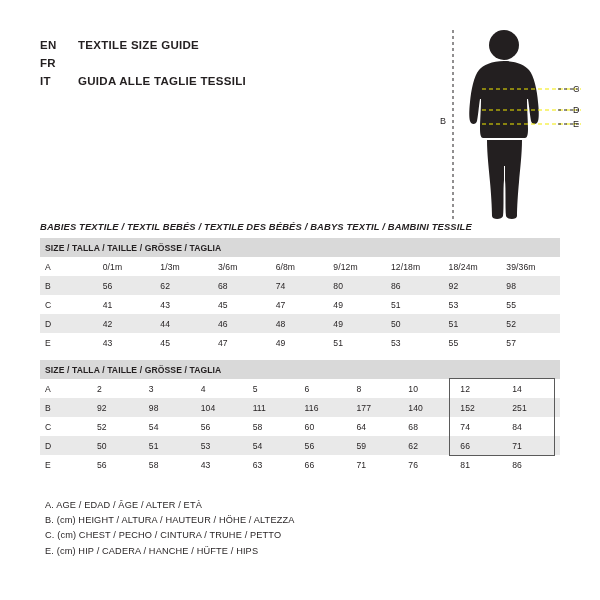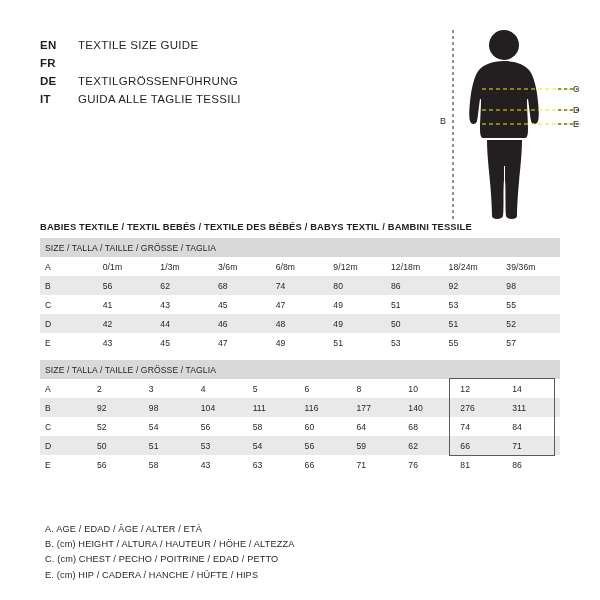--- a/index.html
+++ b/index.html
@@ -36,21 +36,21 @@
   .lang-code {
     width: 38px;
     font-size: 11.5px;
     font-weight: bold;
     letter-spacing: 0.3px;
     color: #231f20;
     line-height: 15px;
   }
   .lang-title {
     font-size: 11.5px;
-    font-weight: normal;
+    font-weight: bold;
     letter-spacing: 0.3px;
     color: #231f20;
     line-height: 15px;
   }
 
   
   .figure {
     position: absolute;
     right: 18px;
     top: 24px;
@@ -64,37 +64,38 @@
     position: absolute;
     left: 40px;
     width: 520px;
   }
   .table-caption {
     font-size: 9.4px;
     font-weight: bold;
     color: #231f20;
     letter-spacing: 0.15px;
     margin-bottom: 6px;
+    font-style: italic;
   }
   table.size-table {
     border-collapse: collapse;
     width: 100%;
     table-layout: fixed;
     font-size: 8.6px;
     letter-spacing: 0.1px;
   }
   table.size-table td {
     padding: 3px 0 3px 5px;
     height: 13px;
     color: #231f20;
     vertical-align: middle;
   }
   tr.row-head td {
     background: #d9d9d9;
-    font-weight: normal;
+    font-weight: bold;
     margin-left: 34px;
   }
   tr.row-alt td {
     background: #e9e9e9;
   }
   tr.row-plain td {
     background: #ffffff;
   }
   td.label-col {
     width: 36px;
@@ -108,40 +109,35 @@
 
   
   .legend {
     position: absolute;
     left: 45px;
     top: 498px;
     font-size: 9.2px;
     line-height: 15.2px;
     letter-spacing: 0.15px;
     color: #231f20;
-    margin-top: 24px;
   }
   .legend div { white-space: nowrap; }
 </style>
 </head>
 <body>
 
 <div class="page">
 
   <div class="header">
     <div class="header-row">
       <div class="lang-code">EN</div>
       <div class="lang-title">TEXTILE SIZE GUIDE</div>
     </div>
     <div class="header-row">
       <div class="lang-code">FR</div>
-    </div>
-    <div class="header-row">
-      <div class="lang-code">DE</div>
-      <div class="lang-title">TEXTILGRÖSSENFÜHRUNG</div>
     </div>
     <div class="header-row">
       <div class="lang-code">IT</div>
       <div class="lang-title">GUIDA ALLE TAGLIE TESSILI</div>
     </div>
   </div>
 
   <div class="figure">
     <svg width="148" height="200" viewBox="0 0 148 200" xmlns="http://www.w3.org/2000/svg">
 
@@ -281,22 +277,22 @@
         </tr>
         <tr class="row-alt">
           <td class="label-col">B</td>
           <td>92</td>
           <td>98</td>
           <td>104</td>
           <td>111</td>
           <td>116</td>
           <td>177</td>
           <td>140</td>
-          <td>276</td>
-          <td>311</td>
+          <td>152</td>
+          <td>251</td>
         </tr>
         <tr class="row-plain">
           <td class="label-col">C</td>
           <td>52</td>
           <td>54</td>
           <td>56</td>
           <td>58</td>
           <td>60</td>
           <td>64</td>
           <td>68</td>
@@ -329,17 +325,17 @@
         </tr>
       </tbody>
     </table>
 
     <div class="hl-box" style="left:409px; top:18px; width:106px; height:78px;"></div>
   </div>
 
   <div class="legend">
     <div>A. AGE / EDAD / ÂGE / ALTER / ETÀ</div>
     <div>B. (cm) HEIGHT / ALTURA / HAUTEUR / HÖHE / ALTEZZA</div>
-    <div>C. (cm) CHEST / PECHO / POITRINE / EDAD / PETTO</div>
+    <div>C. (cm) CHEST / PECHO / CINTURA / TRUHE / PETTO</div>
     <div>E. (cm) HIP / CADERA / HANCHE / HÜFTE / HIPS</div>
   </div>
 
 </div>
 
 </body></html>

